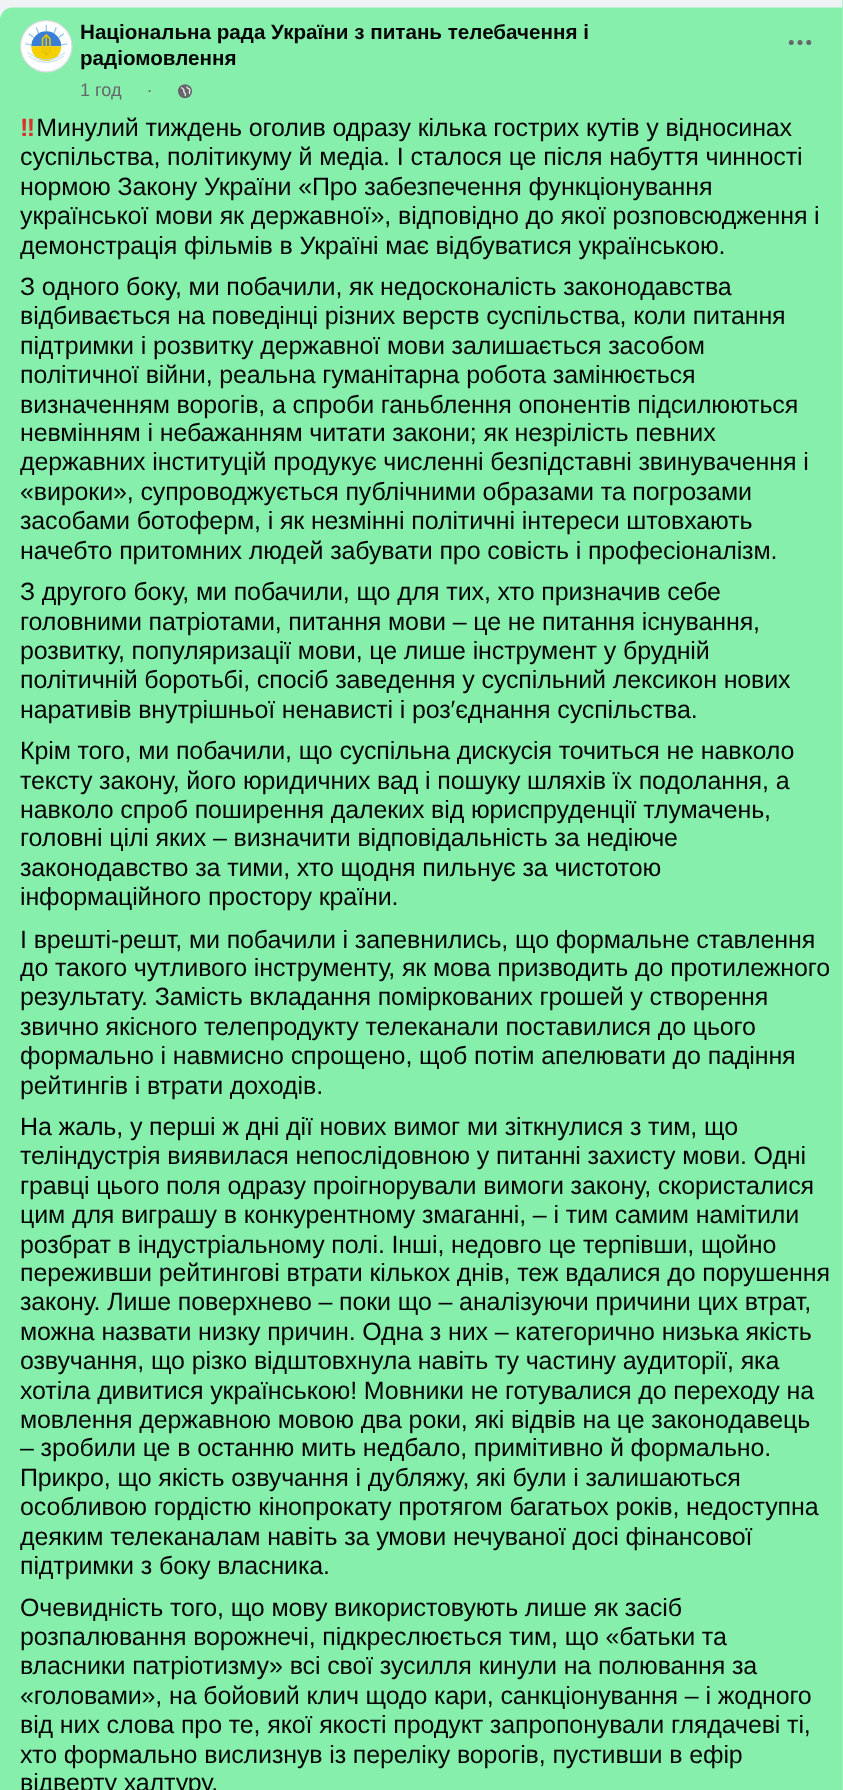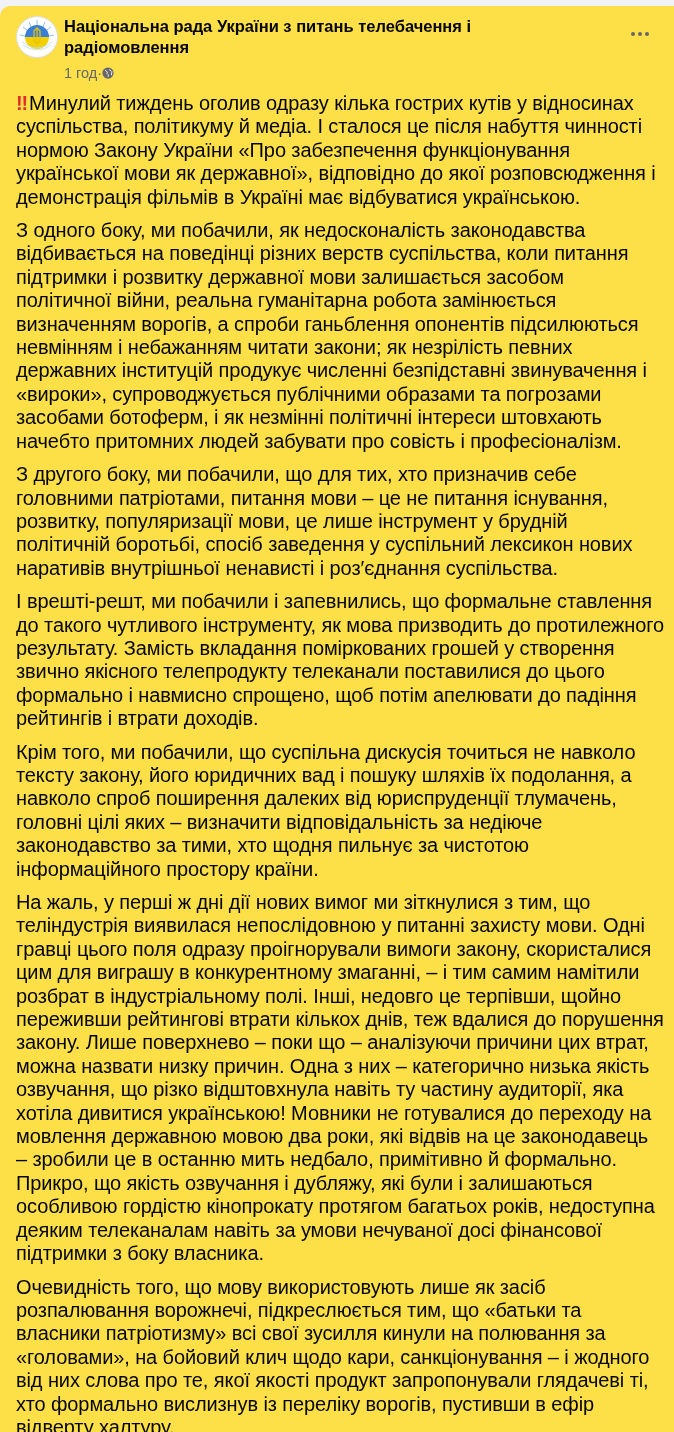--- a/index.html
+++ b/index.html
@@ -4,35 +4,35 @@
 <style>
   html, body { margin: 0; padding: 0; }
   body {
     width: 674px; height: 1432px; overflow: hidden;
     background: #f0f2f5;
     font-family: "Liberation Sans", "DejaVu Sans", sans-serif;
     color: #050505;
   }
   .card {
     position: absolute; top: 6px; left: 0; width: 674px; height: 1426px;
-    background: #fde047; border-top-left-radius: 10px;
+    background: #86efac; border-top-left-radius: 10px;
   }
   .header { position: absolute; top: 10px; left: 16px; right: 16px; height: 70px; }
   .avatar {
     position: absolute; left: 0; top: 0; width: 40px; height: 40px; border-radius: 50%;
     background: #fff; border: 1px solid #dadde1; overflow: hidden;
   }
   .avatar svg { display: block; }
   .author {
     position: absolute; left: 48px; top: 0; width: 520px;
     font-weight: bold; font-size: 16.5px; line-height: 21px; color: #050505;
   }
   .meta {
     position: absolute; left: 48px; top: 49px; font-size: 14.5px; color: #65676b;
-    display: flex; align-items: center; gap: 0;
+    display: flex; align-items: center; gap: 20px;
   }
   .globe { width: 12px; height: 12px; display: inline-block; }
   .more {
     position: absolute; right: 0; top: 6px; width: 36px; height: 24px;
     display: flex; align-items: center; justify-content: center; gap: 3px; cursor: pointer;
   }
   .more span { width: 4px; height: 4px; border-radius: 50%; background: #65676b; display: block; }
   .body {
     position: absolute; top: 86px; left: 16px; width: 648px;
     font-size: 20px; line-height: 23.4px; color: #050505; letter-spacing: -0.1px;
@@ -80,18 +80,18 @@
       <span></span>
       <span></span>
       <span></span>
     </div>
   </div>
 
   <div class="body">
     <p><span class="bang">‼</span><span>Минулий тиждень оголив одразу кілька гострих кутів у відносинах суспільства, політикуму й медіа. І сталося це після набуття чинності нормою Закону України «Про забезпечення функціонування української мови як державної», відповідно до якої розповсюдження і демонстрація фільмів в Україні має відбуватися українською.</span></p>
     <p>З одного боку, ми побачили, як недосконалість законодавства відбивається на поведінці різних верств суспільства, коли питання підтримки і розвитку державної мови залишається засобом політичної війни, реальна гуманітарна робота замінюється визначенням ворогів, а спроби ганьблення опонентів підсилюються невмінням і небажанням читати закони; як незрілість певних державних інституцій продукує численні безпідставні звинувачення і «вироки», супроводжується публічними образами та погрозами засобами ботоферм, і як незмінні політичні інтереси штовхають начебто притомних людей забувати про совість і професіоналізм.</p>
     <p>З другого боку, ми побачили, що для тих, хто призначив себе головними патріотами, питання мови – це не питання існування, розвитку, популяризації мови, це лише інструмент у брудній політичній боротьбі, спосіб заведення у суспільний лексикон нових наративів внутрішньої ненависті і роз′єднання суспільства.</p>
+    <p>Крім того, ми побачили, що суспільна дискусія точиться не навколо тексту закону, його юридичних вад і пошуку шляхів їх подолання, а навколо спроб поширення далеких від юриспруденції тлумачень, головні цілі яких – визначити відповідальність за недіюче законодавство за тими, хто щодня пильнує за чистотою інформаційного простору країни.</p>
     <p>І врешті-решт, ми побачили і запевнились, що формальне ставлення до такого чутливого інструменту, як мова призводить до протилежного результату. Замість вкладання поміркованих грошей у створення звично якісного телепродукту телеканали поставилися до цього формально і навмисно спрощено, щоб потім апелювати до падіння рейтингів і втрати доходів.</p>
-    <p>Крім того, ми побачили, що суспільна дискусія точиться не навколо тексту закону, його юридичних вад і пошуку шляхів їх подолання, а навколо спроб поширення далеких від юриспруденції тлумачень, головні цілі яких – визначити відповідальність за недіюче законодавство за тими, хто щодня пильнує за чистотою інформаційного простору країни.</p>
     <p>На жаль, у перші ж дні дії нових вимог ми зіткнулися з тим, що теліндустрія виявилася непослідовною у питанні захисту мови. Одні гравці цього поля одразу проігнорували вимоги закону, скористалися цим для виграшу в конкурентному змаганні, – і тим самим намітили розбрат в індустріальному полі. Інші, недовго це терпівши, щойно переживши рейтингові втрати кількох днів, теж вдалися до порушення закону. Лише поверхнево – поки що – аналізуючи причини цих втрат,  можна назвати низку причин. Одна з них – категорично низька якість озвучання, що різко відштовхнула навіть ту частину аудиторії, яка хотіла дивитися українською! Мовники не готувалися до переходу на мовлення державною мовою два роки, які відвів на це законодавець – зробили це в останню мить недбало, примітивно й формально. Прикро, що якість озвучання і дубляжу, які були і залишаються особливою гордістю кінопрокату протягом багатьох років, недоступна деяким телеканалам навіть за умови нечуваної досі фінансової підтримки з боку власника.</p>
     <p>Очевидність того, що мову використовують лише як засіб розпалювання ворожнечі, підкреслюється тим, що «батьки та власники патріотизму» всі свої зусилля кинули на полювання за «головами», на бойовий клич щодо кари, санкціонування – і жодного від них слова про те, якої якості продукт запропонували глядачеві ті, хто формально вислизнув із переліку ворогів, пустивши в ефір відверту халтуру.</p>
   </div>
 </div>
 
 </body></html>

